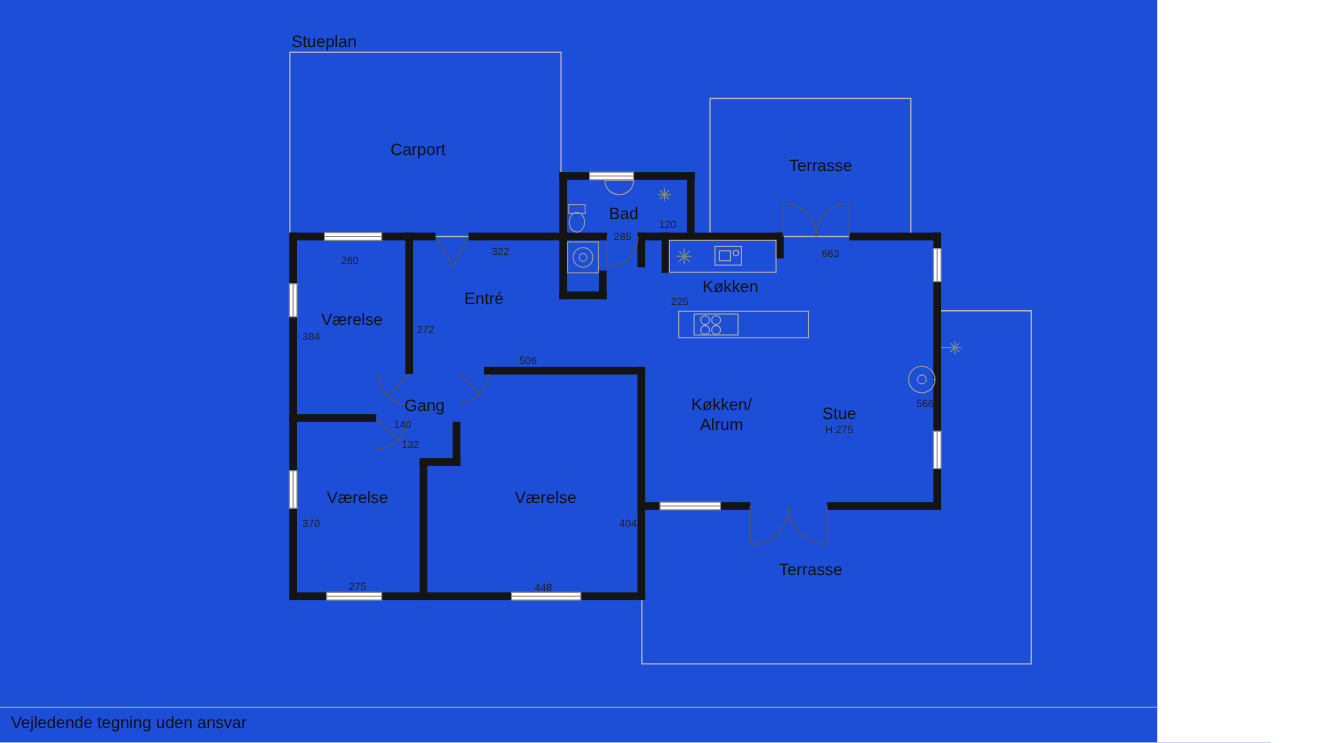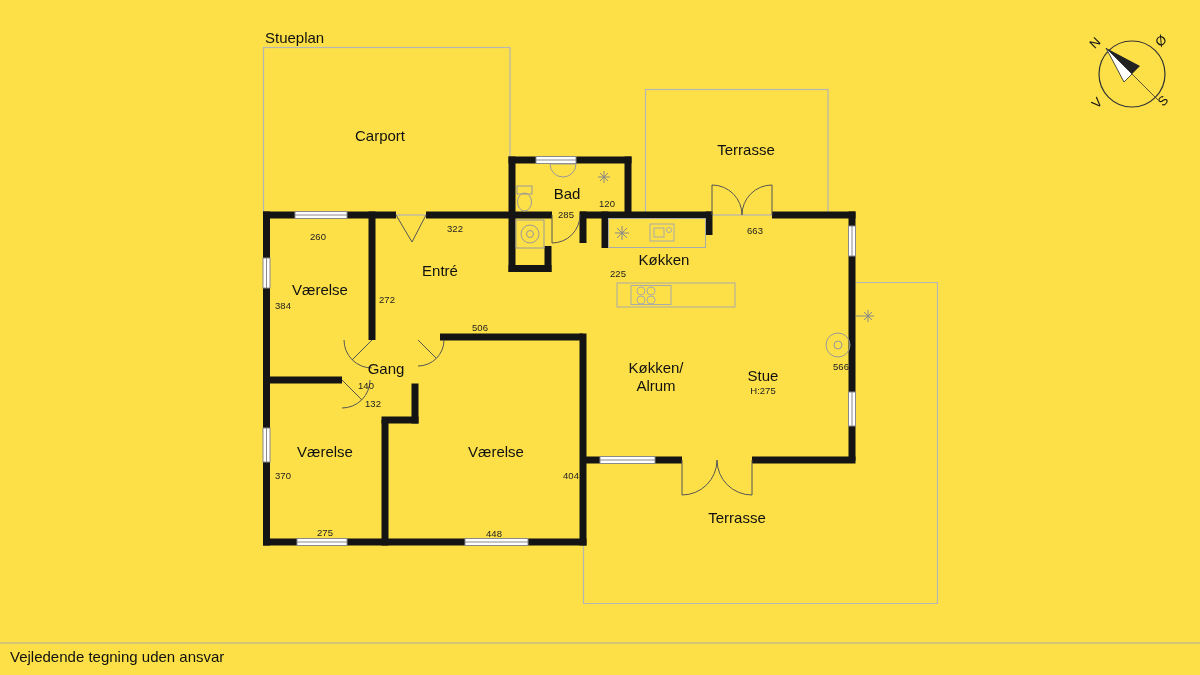--- a/index.html
+++ b/index.html
@@ -1,17 +1,17 @@
 <!DOCTYPE html>
 <html><head>
 <meta charset="utf-8">
 <style>
   html,body{margin:0;padding:0;background:#ffffff;}
   body{font-family:"Liberation Sans", sans-serif;}
-  .stage{position:relative;width:1200px;height:675px;background:#fde047;overflow:hidden;}
+  .stage{position:relative;width:1052px;height:675px;background:#1d4ed8;overflow:hidden;}
   svg{display:block;}
   text{font-family:"Liberation Sans", sans-serif;fill:#111;}
   .room-label{font-size:15px;}
   .dim-label{font-size:9.5px;fill:#222;}
   .title-label{font-size:15px;}
   .footer-label{font-size:15px;}
   .compass-letter{font-size:13px;}
 </style>
 </head>
 <body>

